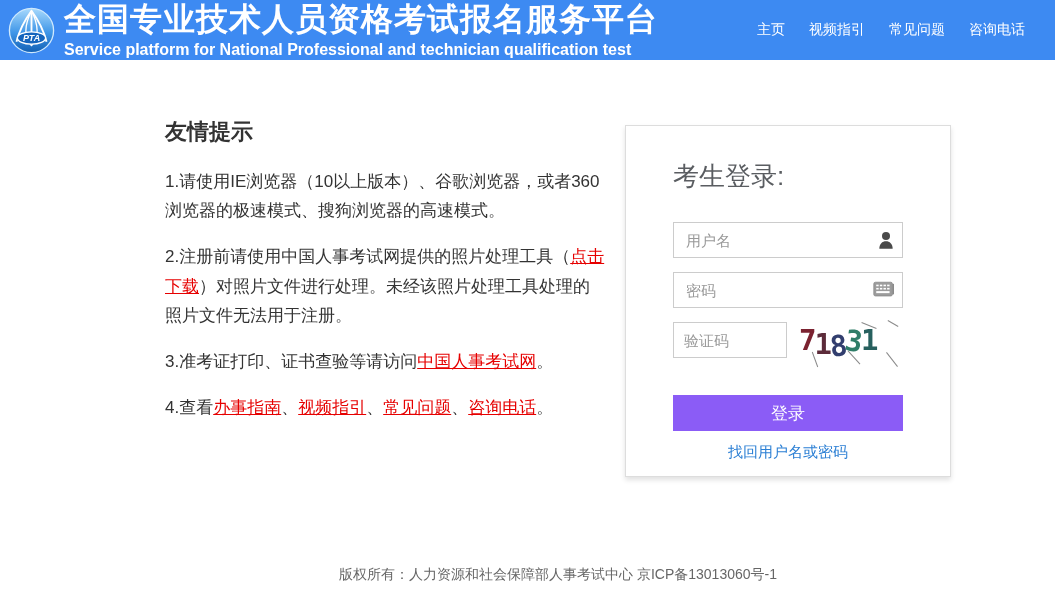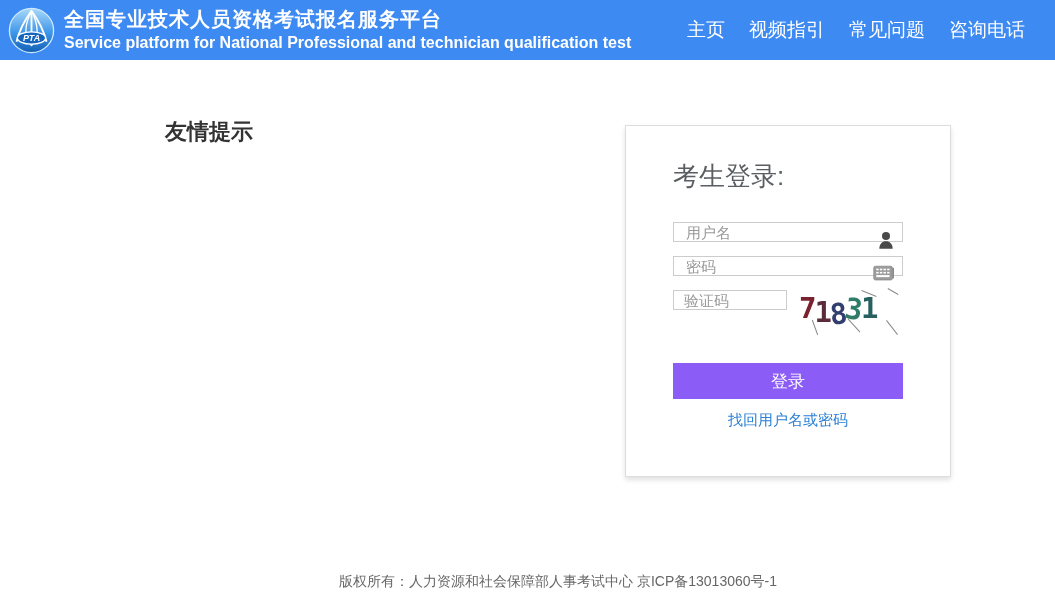--- a/index.html
+++ b/index.html
@@ -8,43 +8,43 @@
     width:1055px; height:599px; position:relative; overflow:hidden;
     font-family:"Liberation Sans","DejaVu Sans",sans-serif; color:#333;
   }
   
   .header {
     height:60px; background:#3d8af2; display:flex; align-items:center;
     padding:0 30px 0 8px;
   }
   .logo { width:47px; height:47px; margin-right:9px; flex:0 0 auto; cursor:pointer; }
   .title-block { color:#fff; line-height:1.15; }
-  .site-title { font-size:20px; font-weight:bold; letter-spacing:1px; }
+  .site-title { font-size:32px; font-weight:bold; letter-spacing:1px; }
   .site-subtitle { font-size:16px; font-weight:bold; margin-top:3px; }
   .nav { margin-left:auto; display:flex; gap:24px; align-items:center; }
-  .nav a { color:#fff; font-size:19px; text-decoration:none; white-space:nowrap; }
+  .nav a { color:#fff; font-size:14px; text-decoration:none; white-space:nowrap; }
   
   .content {
     display:flex; justify-content:space-between;
     margin-left:165px; width:786px; padding-top:57px;
   }
   .tips { width:440px; }
   .tips h2 { font-size:22px; font-weight:bold; color:#333; margin-bottom:20px; }
   .tip { font-size:17px; line-height:1.72; color:#333; margin-bottom:17px; }
   .tip a { color:#e60000; text-decoration:underline; }
   
   .login-box {
     width:326px; height:352px; margin-top:8px; background:#fff;
     border:1px solid #ddd; box-shadow:0 3px 5px rgba(0,0,0,.12);
     padding:33px 47px 0;
   }
   .login-box h2 { font-size:26px; font-weight:normal; color:#5a5d61; margin-bottom:28px; }
   .field { position:relative; margin-bottom:14px; width:230px; }
   .field input, .captcha-row input {
-    width:230px; height:20px; border:1px solid #ccc; background:#fff;
+    width:230px; height:36px; border:1px solid #ccc; background:#fff;
     font-size:15px; color:#a16207; padding:0 34px 0 12px; outline:none;
     font-family:"Liberation Sans","DejaVu Sans",sans-serif;
   }
   input::placeholder { color:#999; opacity:1; }
   .field-icon { position:absolute; right:9px; top:9px; line-height:0; }
   .captcha-row { display:flex; width:230px; margin-bottom:8px; }
   .captcha-row input { width:114px; padding:0 10px; flex:0 0 auto; }
   .captcha {
     position:relative; width:104px; height:46px; margin-left:12px; margin-top:-3px;
     display:flex; align-items:flex-start; cursor:pointer;
@@ -62,21 +62,21 @@
     display:block; width:230px; height:36px; margin-top:30px;
     background:#8b5cf6; color:#fff; border:none; font-size:17px; cursor:pointer;
     font-family:"Liberation Sans","DejaVu Sans",sans-serif;
   }
   .forgot {
     display:block; width:230px; text-align:center; margin-top:12px;
     color:#2b7fd4; font-size:15px; text-decoration:none;
   }
   
   .footer {
-    position:absolute; bottom:8px; left:165px; width:786px;
+    position:absolute; bottom:15px; left:165px; width:786px;
     text-align:center; font-size:14px; color:#666;
   }
 </style>
 </head>
 <body>
 
 <div class="header">
   <div class="logo">
     <svg viewBox="0 0 50 50" width="47" height="47" aria-hidden="true">
       <defs>
@@ -104,20 +104,26 @@
     <a href="#">视频指引</a>
     <a href="#">常见问题</a>
     <a href="#">咨询电话</a>
   </nav>
 </div>
 
 <div class="content">
 
   <section class="tips">
     <h2>友情提示</h2>
+    <div>
+        <p class="tip">1.请使用IE浏览器（10以上版本）、谷歌浏览器，或者360浏览器的极速模式、搜狗浏览器的高速模式。</p>
+        <p class="tip">2.注册前请使用中国人事考试网提供的照片处理工具（<a href="#">点击下载</a>）对照片文件进行处理。未经该照片处理工具处理的照片文件无法用于注册。</p>
+        <p class="tip">3.准考证打印、证书查验等请访问<a href="#">中国人事考试网</a>。</p>
+        <p class="tip">4.查看<a href="#">办事指南</a>、<a href="#">视频指引</a>、<a href="#">常见问题</a>、<a href="#">咨询电话</a>。</p>
+      </div>
   </section>
 
   <aside class="login-box">
     <h2>考生登录:</h2>
 
     <div class="field">
       <input type="text" placeholder="用户名" style="">
       <span class="field-icon">
         <svg width="16" height="18" viewBox="0 0 24 26" fill="#4a4a4a">
           <circle cx="12" cy="7" r="6"></circle>

